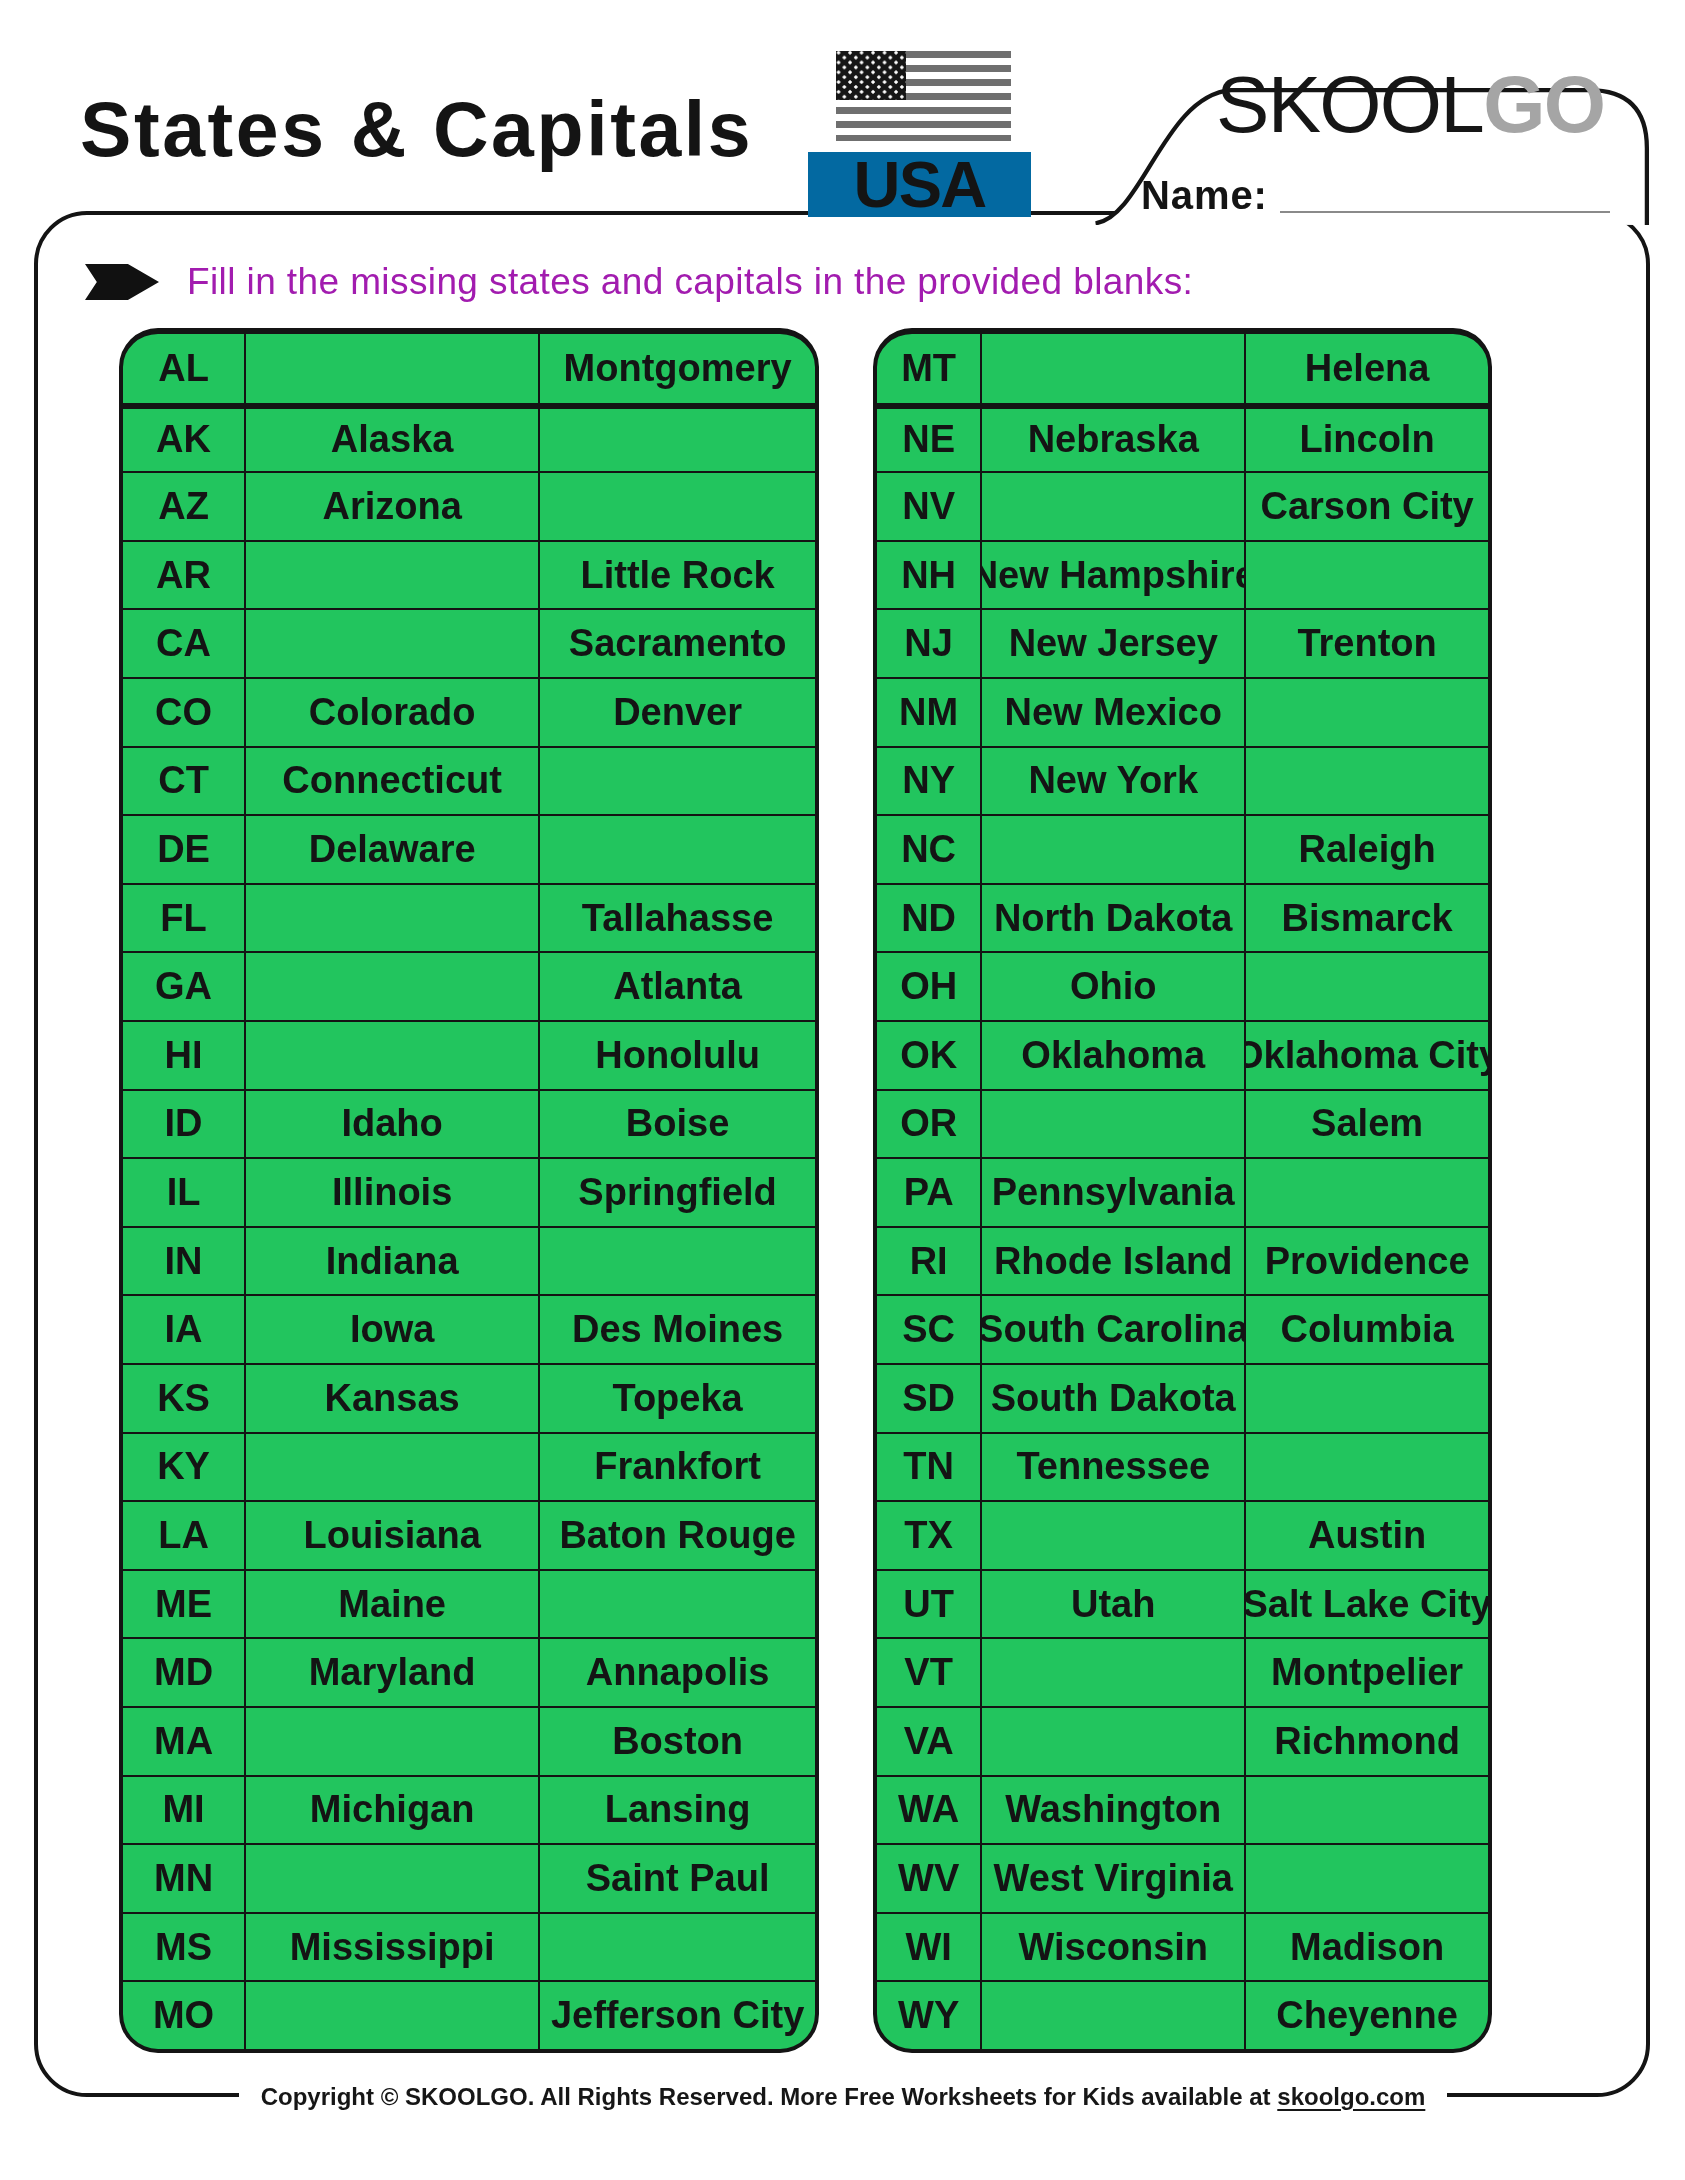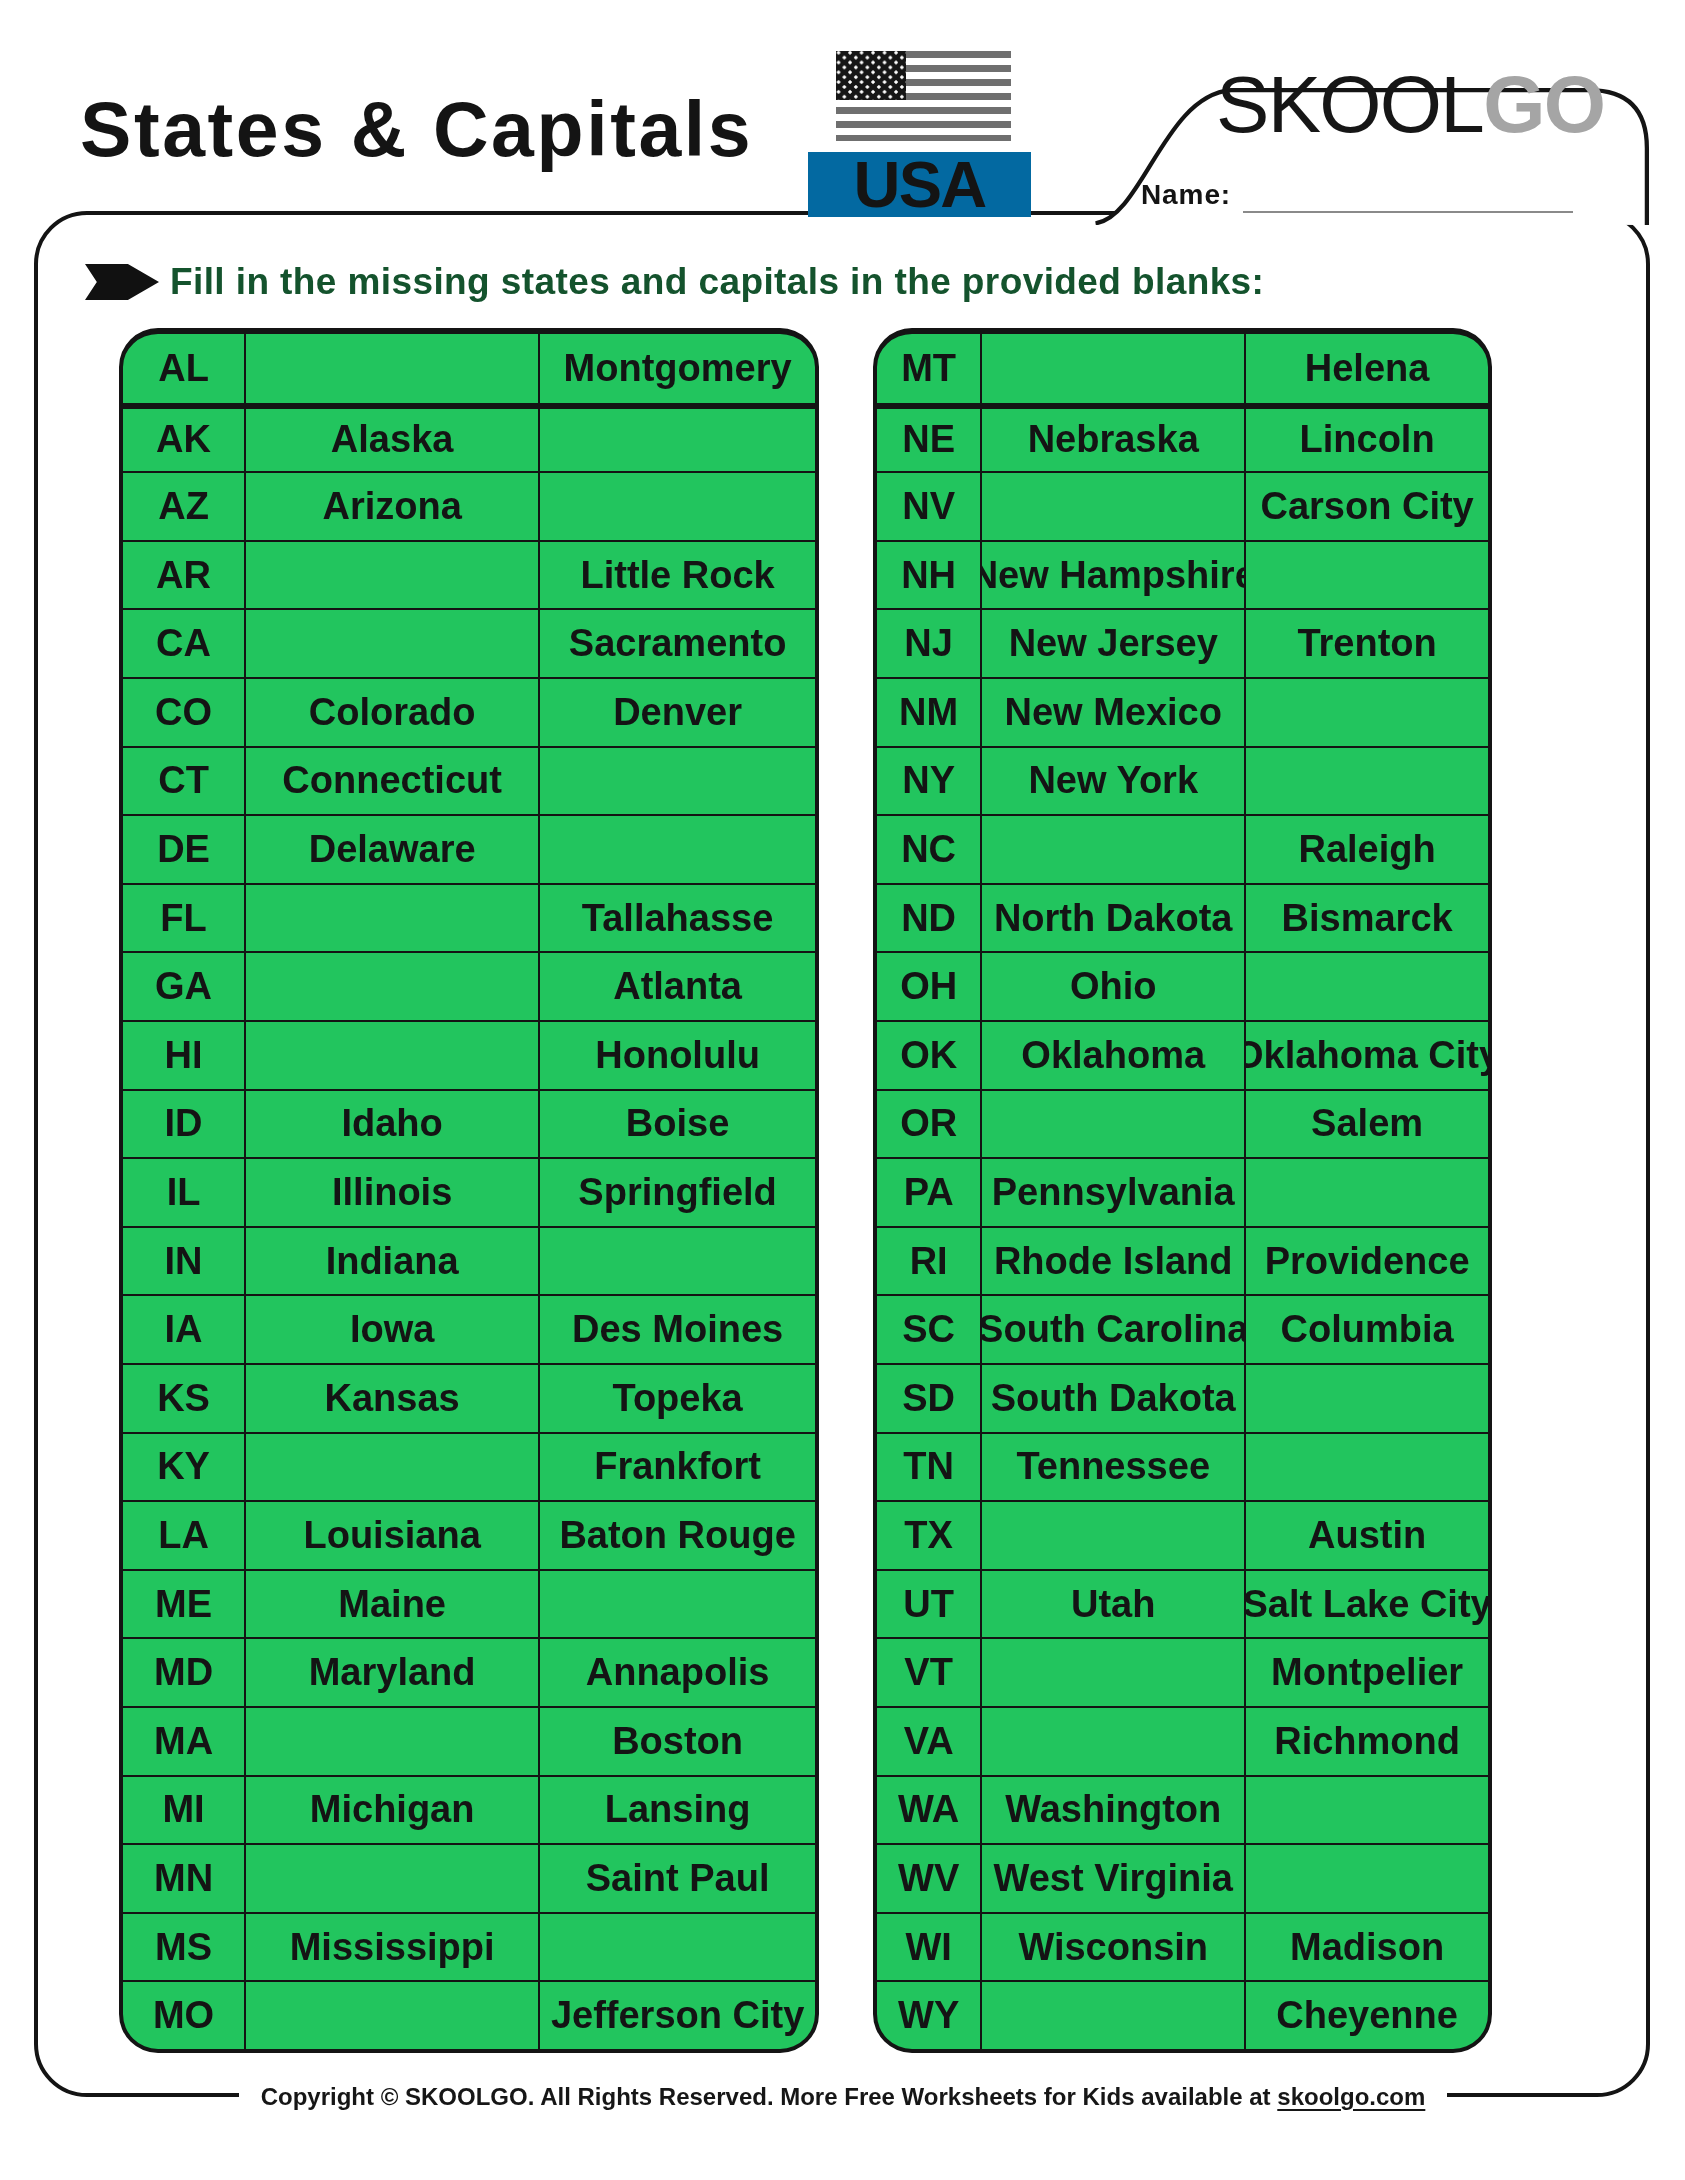--- a/index.html
+++ b/index.html
@@ -97,21 +97,21 @@
   }
 
   .name-row {
     position: absolute;
     left: 1141px; top: 177px;
     z-index: 3;
     display: flex;
     align-items: flex-end;
   }
   .name-row .name-label {
-    font-size: 28px;
+    font-size: 40px;
     font-weight: 700;
     line-height: 36px;
     letter-spacing: 0.9px;
   }
   .name-row .name-line {
     width: 330px;
     height: 34px;
     margin-left: 12px;
     border-bottom: 2.6px solid #8a8a8a;
   }
@@ -124,26 +124,26 @@
     align-items: center;
     z-index: 2;
   }
   .arrow-marker {
     width: 74px; height: 36px;
     background: #111111;
     clip-path: polygon(0% 0%, 58% 0%, 100% 50%, 58% 100%, 0% 100%, 16% 50%);
     flex: 0 0 auto;
   }
   .instruction-text {
-    margin-left: 11px;
+    margin-left: 28px;
     font-size: 37px;
-    font-weight: 700;
+    font-weight: 400;
     letter-spacing: 0.4px;
     white-space: nowrap;
-    color: #14532d;
+    color: #a21caf;
   }
 
   
   .states-table {
     position: absolute;
     top: 328px;
     height: 1725px;
     border: 4.3px solid #141414;
     border-top-width: 6px;
     border-radius: 39px;

